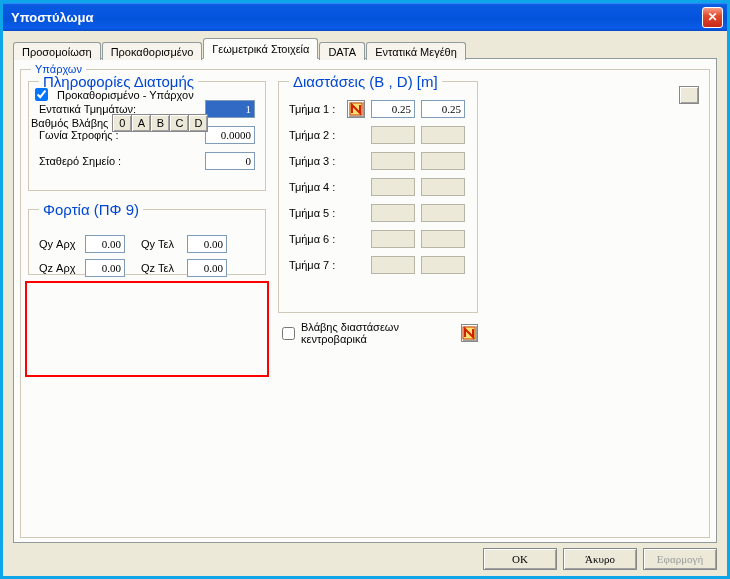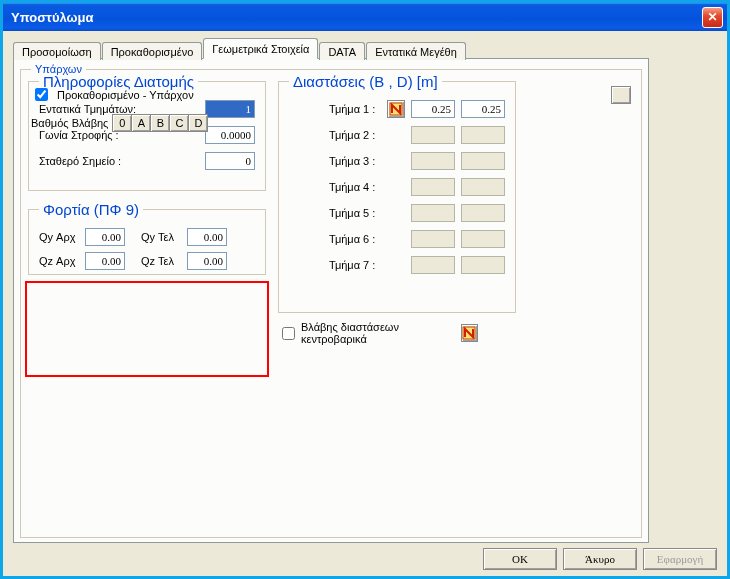--- a/index.html
+++ b/index.html
@@ -39,21 +39,21 @@
     cursor: pointer;
   }
   .client {
     position: absolute;
     top: 28px; left: 0; right: 0; bottom: 0;
     background: #ECE9D8;
   }
   .tab-panel {
     position: absolute;
     left: 10px; top: 8px;
-    width: 636px; height: 504px;
+    width: 704px; height: 504px;
   }
   .tabstrip {
     display: flex;
     align-items: flex-end;
     height: 20px;
     position: relative;
     z-index: 2;
   }
   .tab {
     border: 1px solid #919B9C;
@@ -132,20 +132,21 @@
   }
   input.txt.small { width: 40px; }
   input.txt.sel { background: #316AC5; color: #fff; }
   input.txt[disabled] { background: #ECE9D8; color: #888; border-color: #B5B5A8; }
 
   .loads-grid {
     display: grid;
     grid-template-columns: 46px 40px 16px 46px 40px;
     row-gap: 6px;
     align-items: center;
+    margin-top: 7px;
   }
   .loads-grid .spacer { width: 16px; }
 
   
   .exist-row1 { display:flex; align-items:center; gap:6px; margin-bottom:10px;}
   .exist-row1 .chk { width:13px; height:13px; }
   .swatch-btn {
     width: 20px; height: 18px;
     border: 1px solid #888;
     background: #ECE9D8;
@@ -161,21 +162,21 @@
     background: #ECE9D8;
     box-shadow: inset 1px 1px 0 #fff, inset -1px -1px 0 #A0A0A0;
     display:flex; align-items:center; justify-content:center;
     cursor: pointer;
     margin-left: -1px;
   }
   .gbtn:first-child { margin-left: 0; }
 
   
   .dim-row { display:flex; align-items:center; gap:6px; margin-bottom:8px; }
-  .dim-row .dlbl { width: 52px; margin-left: 40px; }
+  .dim-row .dlbl { width: 52px; }
   .nicon {
     width: 18px; height: 18px;
     border: 1px solid #888;
     background: #ECE9D8;
     box-shadow: inset 1px 1px 0 #fff, inset -1px -1px 0 #A0A0A0;
     display:flex; align-items:center; justify-content:center;
     cursor: pointer;
   }
   .nicon svg { display:block; }
   .dim-row input.txt { width: 44px; }

